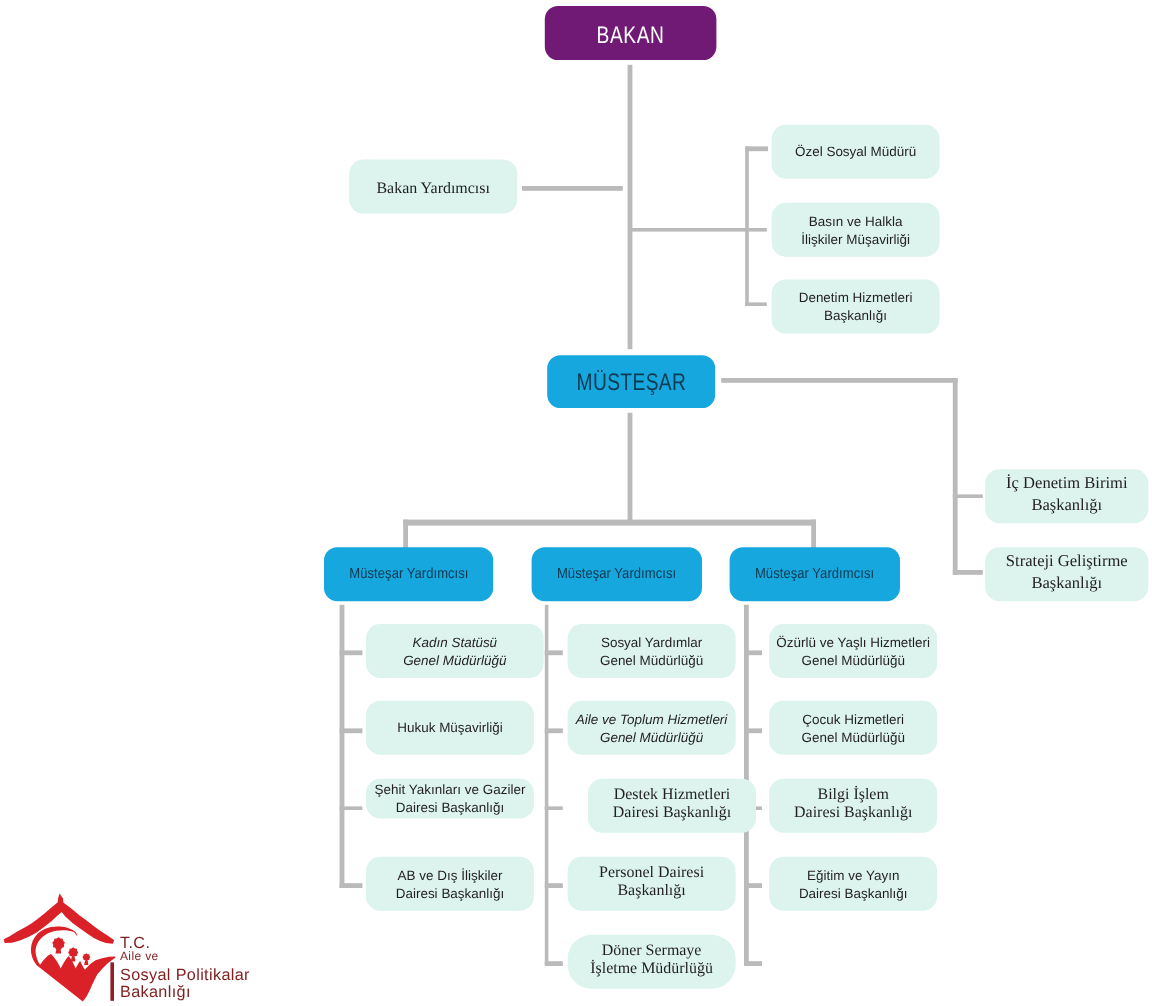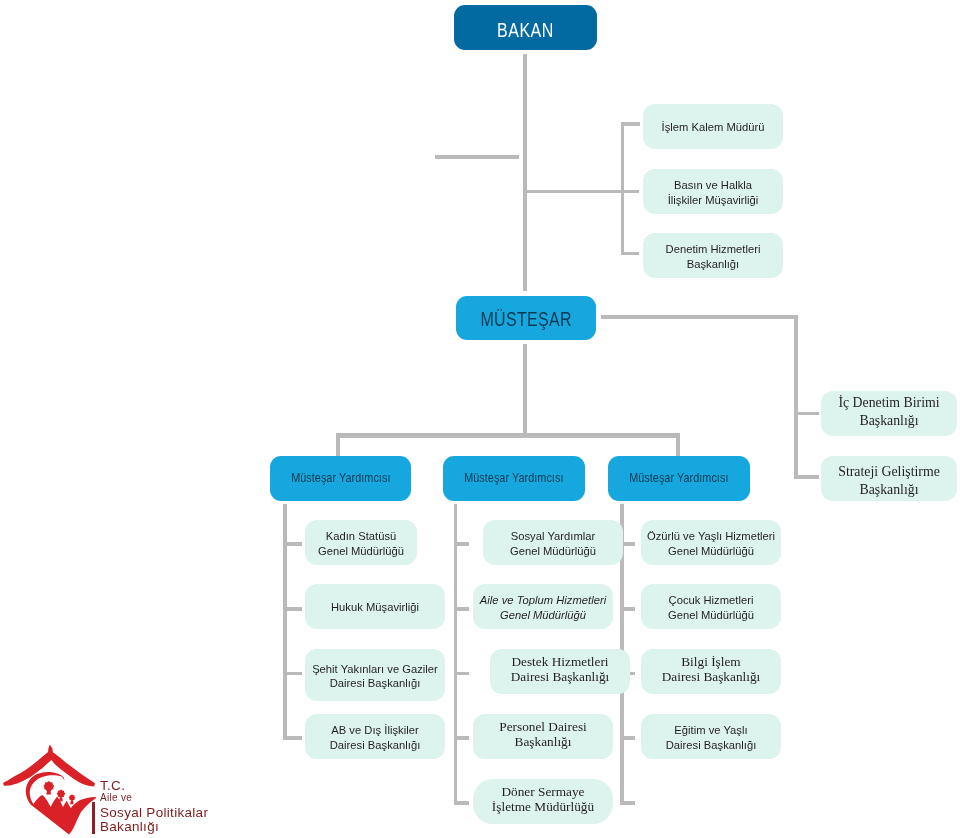--- a/index.html
+++ b/index.html
@@ -6,21 +6,21 @@
   html,body{margin:0;padding:0;background:#ffffff;}
   body{width:960px;height:838px;overflow:hidden;
        font-family:"Liberation Sans",sans-serif;
        -webkit-font-smoothing:antialiased;}
   #stage{position:relative;width:960px;height:838px;background:#fff;}
 
   .node{position:absolute;box-sizing:border-box;display:flex;
         align-items:center;justify-content:center;text-align:center;}
   .node .lbl{display:block;}
 
-  .n-red{background:#0369a1;color:#ffffff;border-radius:11px;
+  .n-red{background:#701a75;color:#ffffff;border-radius:11px;
          font-size:20px;letter-spacing:.6px;font-weight:400;}
   .n-red .lbl{transform:scaleX(.80);transform-origin:center;position:relative;top:2.5px;}
   .n-blue{background:#16A7DF;color:#0e3a52;border-radius:11px;
           font-size:20px;letter-spacing:.4px;font-weight:400;}
   .n-blue .lbl{transform:scaleX(.80);transform-origin:center;position:relative;top:1.5px;}
   .n-blue-sm{background:#16A7DF;color:#10394f;border-radius:11px;
              font-size:12.2px;letter-spacing:.05px;font-weight:400;}
   .n-blue-sm .lbl{transform:scaleX(.89);transform-origin:center;position:relative;top:-1px;}
   .n-teal{background:#DCF3EE;color:#231f20;border-radius:12px;
           font-size:11.2px;line-height:14.5px;letter-spacing:.02px;font-weight:400;}
@@ -82,24 +82,27 @@
   <div class="line" style="left:620.1px;top:542.2px;width:14.8px;height:3.8px;"></div>
   <div class="line" style="left:620.1px;top:606.8px;width:14.8px;height:3.8px;"></div>
   <div class="line" style="left:620.1px;top:671.5px;width:14.8px;height:3.8px;"></div>
   <div class="line" style="left:620.1px;top:736.2px;width:14.8px;height:3.8px;"></div>
   <div class="line" style="left:620.1px;top:800.8px;width:14.8px;height:3.8px;"></div>
 
   <div class="node n-red" style="left:454px;top:5px;width:143px;height:45px;">
     <span class="lbl">BAKAN</span>
   </div>
 
+  <div class="node n-teal serif one-line" style="left:291px;top:133px;width:140px;height:45px;">
+    <span class="lbl">Bakan Yardımcısı</span>
+  </div>
 
   <div class="node n-teal" style="left:643px;top:104px;width:140px;height:45px;">
     <span class="lbl">
-      <span>İşlem Kalem Müdürü</span>
+      <span>Özel Sosyal Müdürü</span>
     </span>
   </div>
 
   <div class="node n-teal" style="left:643px;top:169px;width:140px;height:45px;justify-content:center;">
     <span class="lbl">
       <span>Basın ve Halkla</span><br>
       <span>İlişkiler Müşavirliği</span>
     </span>
   </div>
 
@@ -114,62 +117,62 @@
     <span class="lbl">MÜSTEŞAR</span>
   </div>
 
   <div class="node n-teal serif wide-lead" style="left:821px;top:391px;width:136px;height:45px;">
     <span class="lbl">
       <span>İç Denetim Birimi</span><br>
       <span>Başkanlığı</span>
     </span>
   </div>
 
-  <div class="node n-teal serif wide-lead" style="left:821px;top:456px;width:136px;height:45px;align-items:flex-end;">
+  <div class="node n-teal serif wide-lead" style="left:821px;top:456px;width:136px;height:45px;">
     <span class="lbl">
       <span>Strateji Geliştirme</span><br>
       <span>Başkanlığı</span>
     </span>
   </div>
 
   <div class="node n-blue-sm" style="left:270px;top:456px;width:141px;height:45px;">
     <span class="lbl">Müsteşar Yardımcısı</span>
   </div>
   <div class="node n-blue-sm" style="left:443px;top:456px;width:142px;height:45px;">
     <span class="lbl">Müsteşar Yardımcısı</span>
   </div>
   <div class="node n-blue-sm" style="left:608px;top:456px;width:142px;height:45px;">
     <span class="lbl">Müsteşar Yardımcısı</span>
   </div>
 
-  <div class="node n-teal" style="left:305px;top:520px;width:112px;height:45px;">
+  <div class="node n-teal" style="left:305px;top:520px;width:148px;height:45px;font-style:italic;">
     <span class="lbl">
       <span>Kadın Statüsü</span><br>
       <span>Genel Müdürlüğü</span>
     </span>
   </div>
   <div class="node n-teal" style="left:305px;top:584px;width:140px;height:45px;">
     <span class="lbl">
       <span>Hukuk Müşavirliği</span>
     </span>
   </div>
-  <div class="node n-teal" style="left:305px;top:649px;width:140px;height:52px;">
+  <div class="node n-teal" style="left:305px;top:649px;width:140px;height:33px;">
     <span class="lbl">
       <span>Şehit Yakınları ve Gaziler</span><br>
       <span>Dairesi Başkanlığı</span>
     </span>
   </div>
   <div class="node n-teal" style="left:305px;top:714px;width:140px;height:45px;">
     <span class="lbl">
       <span>AB ve Dış İlişkiler</span><br>
       <span>Dairesi Başkanlığı</span>
     </span>
   </div>
 
-  <div class="node n-teal" style="left:483px;top:520px;width:140px;height:45px;">
+  <div class="node n-teal" style="left:473px;top:520px;width:140px;height:45px;">
     <span class="lbl">
       <span>Sosyal Yardımlar</span><br>
       <span>Genel Müdürlüğü</span>
     </span>
   </div>
   <div class="node n-teal" style="left:473px;top:584px;width:140px;height:45px;font-style:italic;">
     <span class="lbl">
       <span>Aile ve Toplum Hizmetleri</span><br>
       <span>Genel Müdürlüğü</span>
     </span>
@@ -206,21 +209,21 @@
     </span>
   </div>
   <div class="node n-teal serif" style="left:641px;top:649px;width:140px;height:45px;">
     <span class="lbl">
       <span>Bilgi İşlem</span><br>
       <span>Dairesi Başkanlığı</span>
     </span>
   </div>
   <div class="node n-teal" style="left:641px;top:714px;width:140px;height:45px;">
     <span class="lbl">
-      <span>Eğitim ve Yaşlı</span><br>
+      <span>Eğitim ve Yayın</span><br>
       <span>Dairesi Başkanlığı</span>
     </span>
   </div>
 
   <div id="logo" style="left:4px;top:744px;width:225px;height:94px;">
     <svg width="92" height="94" viewBox="0 0 92 94" style="position:absolute;left:0;top:0;overflow:visible;">
       <g fill="#DA2128">
 
         <path d="M-0.87,38.64 L4.08,36.25 L9.99,32.56 L16.55,28.88 L21.86,25.79 L27.00,21.97 L33.05,17.29 L38.60,12.47 L46.20,6.20 L55.96,13.43 L62.10,18.65 L68.16,23.15 L73.46,27.20 L78.56,31.03 L82.64,33.79 L86.55,36.23 L91.17,39.51 L90.03,42.49 L84.25,41.77 L79.36,40.21 L74.24,37.77 L68.54,34.00 L63.04,30.05 L56.70,25.35 L50.44,19.77 L47.40,16.00 L44.20,18.73 L38.55,23.91 L32.20,28.83 L26.54,33.01 L20.45,36.32 L13.21,39.44 L5.92,41.55 L-0.13,41.76 Z"></path>
         <path d="

